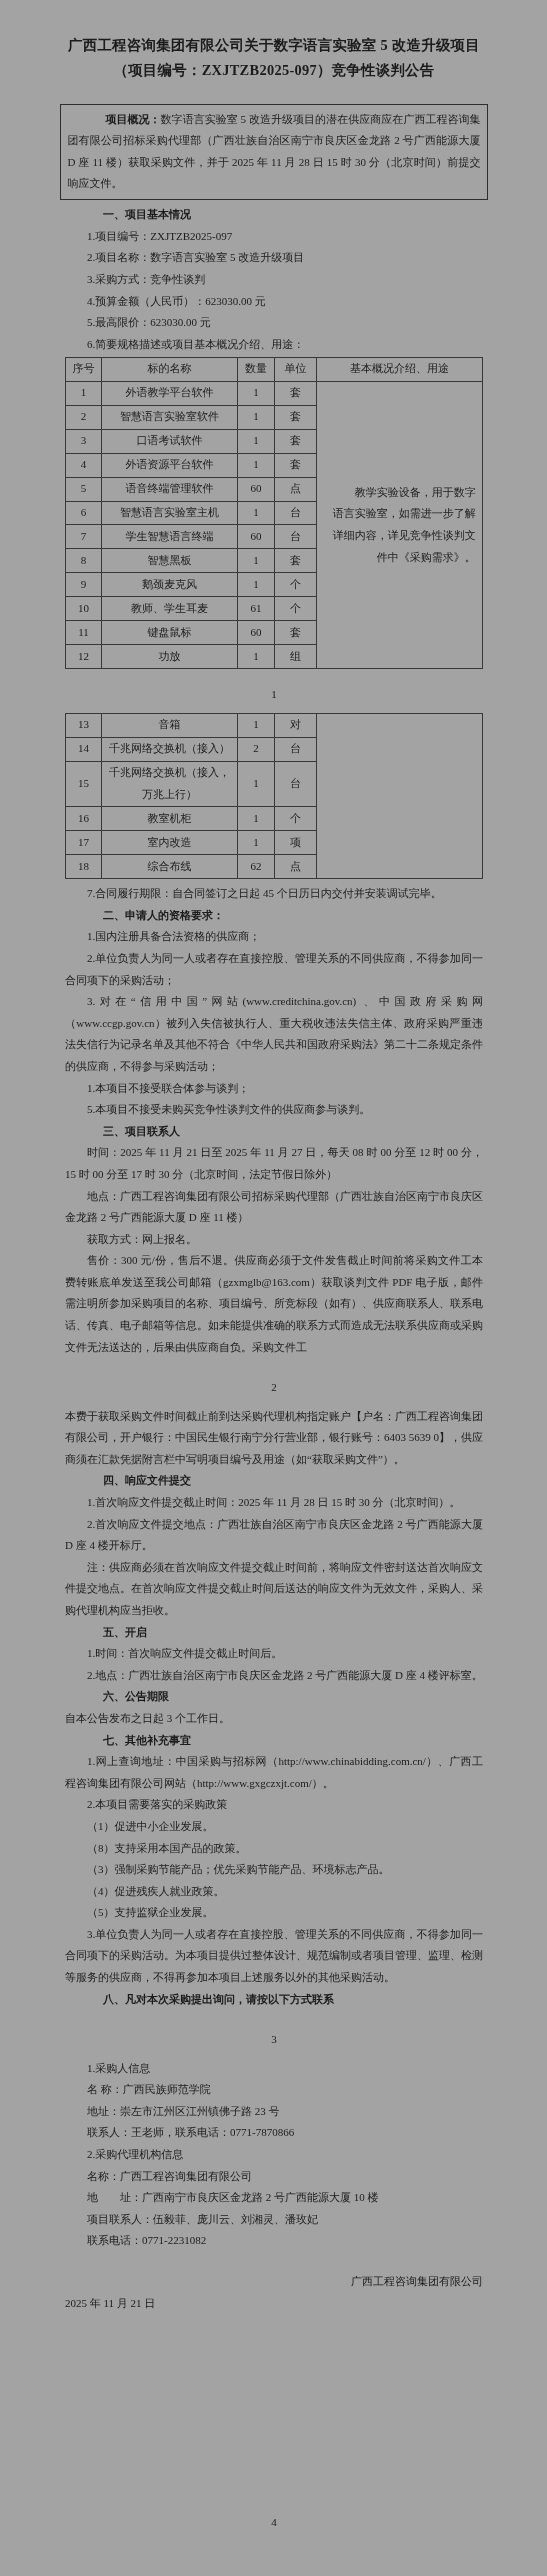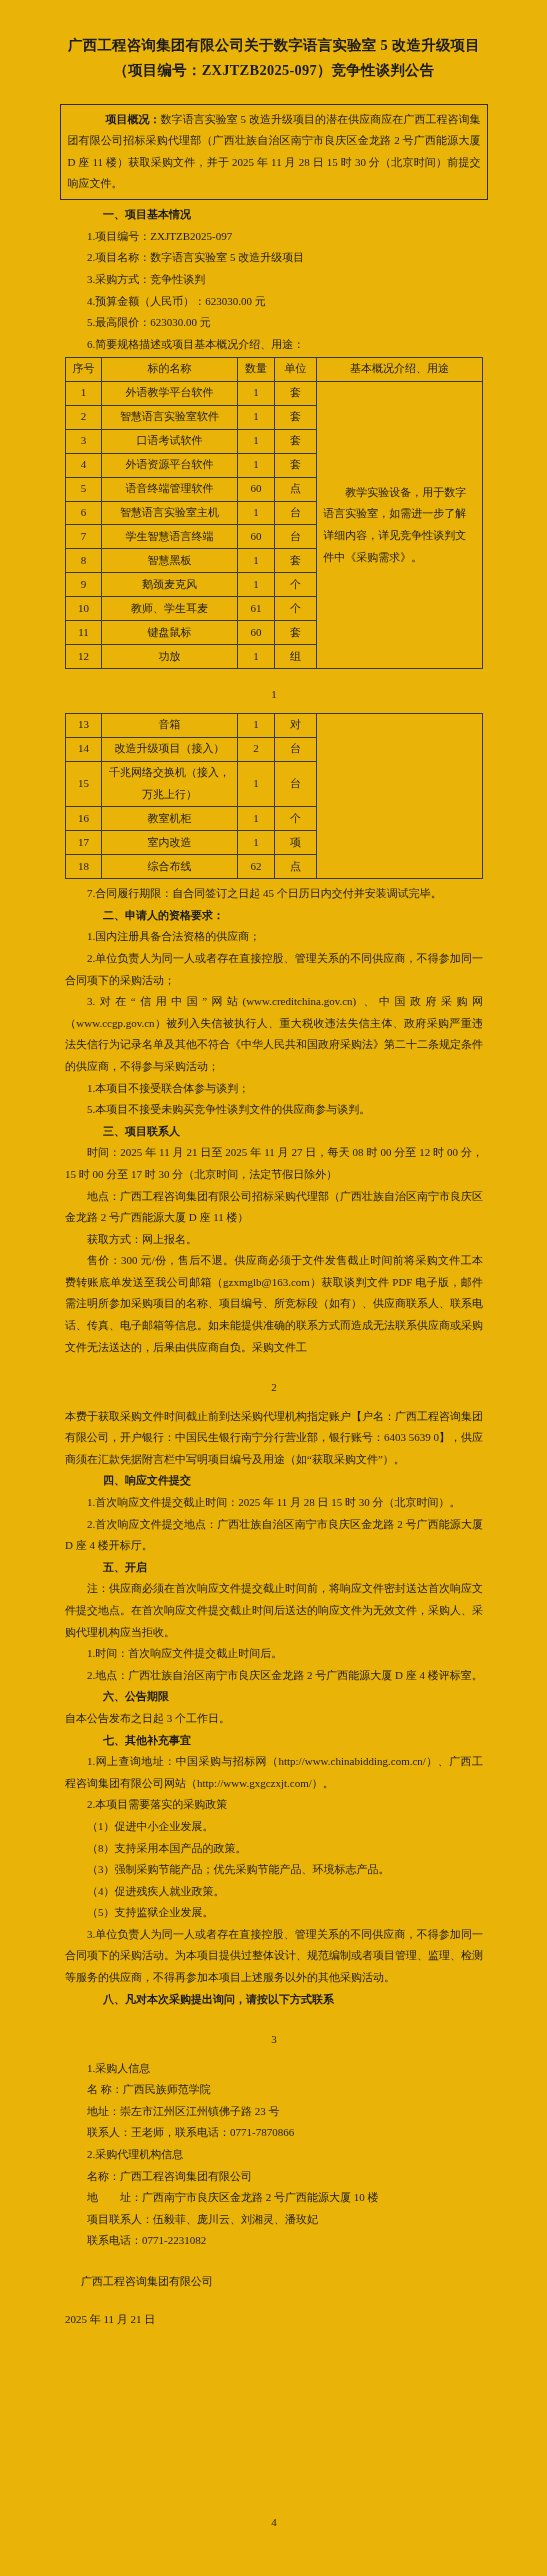--- a/index.html
+++ b/index.html
@@ -1,36 +1,36 @@
 <!DOCTYPE html>
 <html style="font-size:11px"><head>
 <meta charset="utf-8">
 <style>
   html,body{margin:0;padding:0;background:#ffffff;}
   .page{
-    width:548px;height:2576px;position:relative;background:#eab308;
+    width:548px;height:2576px;position:relative;background:#a3a3a3;
     color:#1c1c1c;font-family:"Liberation Serif","DejaVu Serif",serif;
     font-size:11px;line-height:21.6px;overflow:hidden;
   }
   .content{padding:33px 65px 0 65px;}
   .doc-title{font-size:14.4px;line-height:25px;font-weight:bold;text-align:center;margin:0;letter-spacing:0.3px;}
   .overview-box{border:1.4px solid #2e2e2e;margin:20.5px -4.8px 0 -4.8px;padding:4.1px 6.2px;}
   .p{margin:0;text-indent:2em;text-align:justify;}
   .p.no-indent{text-indent:0;}
   .bold{font-weight:bold;margin-left:16px;}
   .pagenum{text-align:center;margin:15px 0 6.8px 0;text-indent:0;}
   table{border-collapse:collapse;width:100%;table-layout:fixed;margin:1.4px 0 0 0;}
   th,td{border:1.4px solid #383838;text-align:center;vertical-align:middle;padding:0.7px 2.7px;font-weight:normal;height:19px;overflow:hidden;}
   .col-no{width:36px;}
   .col-name{width:136px;}
   .col-qty{width:37px;}
   .col-unit{width:42px;}
-  .desc-cell{text-align:left;text-indent:2em;padding:2.7px 6.2px;line-height:21.6px;}
+  .desc-cell{text-align:right;text-indent:2em;padding:2.7px 6.2px;line-height:21.6px;}
   tr.tall td{height:42px;}
-  .sign{margin:16px;text-indent:0;}
+  .sign{margin:0;text-align:right;text-indent:0;}
   .sign-date{margin:0;text-align:left;text-indent:0;padding-right:9.6px;}
   .pagenum-last{position:absolute;left:0;right:0;bottom:31.5px;text-align:center;}
   .mt6{margin-top:4.1px;}
   .mt28{margin-top:19px;}
 </style>
 </head>
 <body>
 
 <div class="page">
   <div class="content">
@@ -157,21 +157,21 @@
       <tbody>
           <tr>
         <td>13</td>
             <td>音箱</td>
             <td>1</td>
             <td>对</td>
         <td rowspan="6"></td>
       </tr>
       <tr>
             <td>14</td>
-            <td>改造升级项目（接入）</td>
+            <td>千兆网络交换机（接入）</td>
             <td>2</td>
             <td>台</td>
           </tr>
       <tr class="tall">
             <td>15</td>
             <td>千兆网络交换机（接入，万兆上行）</td>
             <td>1</td>
             <td>台</td>
           </tr>
       <tr>
@@ -210,23 +210,23 @@
     <p class="p">获取方式：网上报名。</p>
     <p class="p">售价：300 元/份，售后不退。供应商必须于文件发售截止时间前将采购文件工本费转账底单发送至我公司邮箱（gzxmglb@163.com）获取谈判文件 PDF 电子版，邮件需注明所参加采购项目的名称、项目编号、所竞标段（如有）、供应商联系人、联系电话、传真、电子邮箱等信息。如未能提供准确的联系方式而造成无法联系供应商或采购文件无法送达的，后果由供应商自负。采购文件工</p>
 
     <p class="pagenum mt28">2</p>
 
     <p class="p no-indent">本费于获取采购文件时间截止前到达采购代理机构指定账户【户名：广西工程咨询集团有限公司，开户银行：中国民生银行南宁分行营业部，银行账号：6403 5639 0】，供应商须在汇款凭据附言栏中写明项目编号及用途（如“获取采购文件”）。</p>
 
     <p class="p bold">四、响应文件提交</p>
     <p class="p">1.首次响应文件提交截止时间：2025 年 11 月 28 日 15 时 30 分（北京时间）。</p>
     <p class="p">2.首次响应文件提交地点：广西壮族自治区南宁市良庆区金龙路 2 号广西能源大厦 D 座 4 楼开标厅。</p>
+    <p class="p">注：供应商必须在首次响应文件提交截止时间前，将响应文件密封送达首次响应文件提交地点。在首次响应文件提交截止时间后送达的响应文件为无效文件，采购人、采购代理机构应当拒收。</p>
+
     <p class="p bold">五、开启</p>
-
-    <p class="p">注：供应商必须在首次响应文件提交截止时间前，将响应文件密封送达首次响应文件提交地点。在首次响应文件提交截止时间后送达的响应文件为无效文件，采购人、采购代理机构应当拒收。</p>
     <p class="p">1.时间：首次响应文件提交截止时间后。</p>
     <p class="p">2.地点：广西壮族自治区南宁市良庆区金龙路 2 号广西能源大厦 D 座 4 楼评标室。</p>
 
     <p class="p bold">六、公告期限</p>
     <p class="p no-indent">自本公告发布之日起 3 个工作日。</p>
 
     <p class="p bold">七、其他补充事宜</p>
     <p class="p">1.网上查询地址：中国采购与招标网（http://www.chinabidding.com.cn/）、广西工程咨询集团有限公司网站（http://www.gxgczxjt.com/）。</p>
     <p class="p">2.本项目需要落实的采购政策</p>
     <p class="p">（1）促进中小企业发展。</p>

